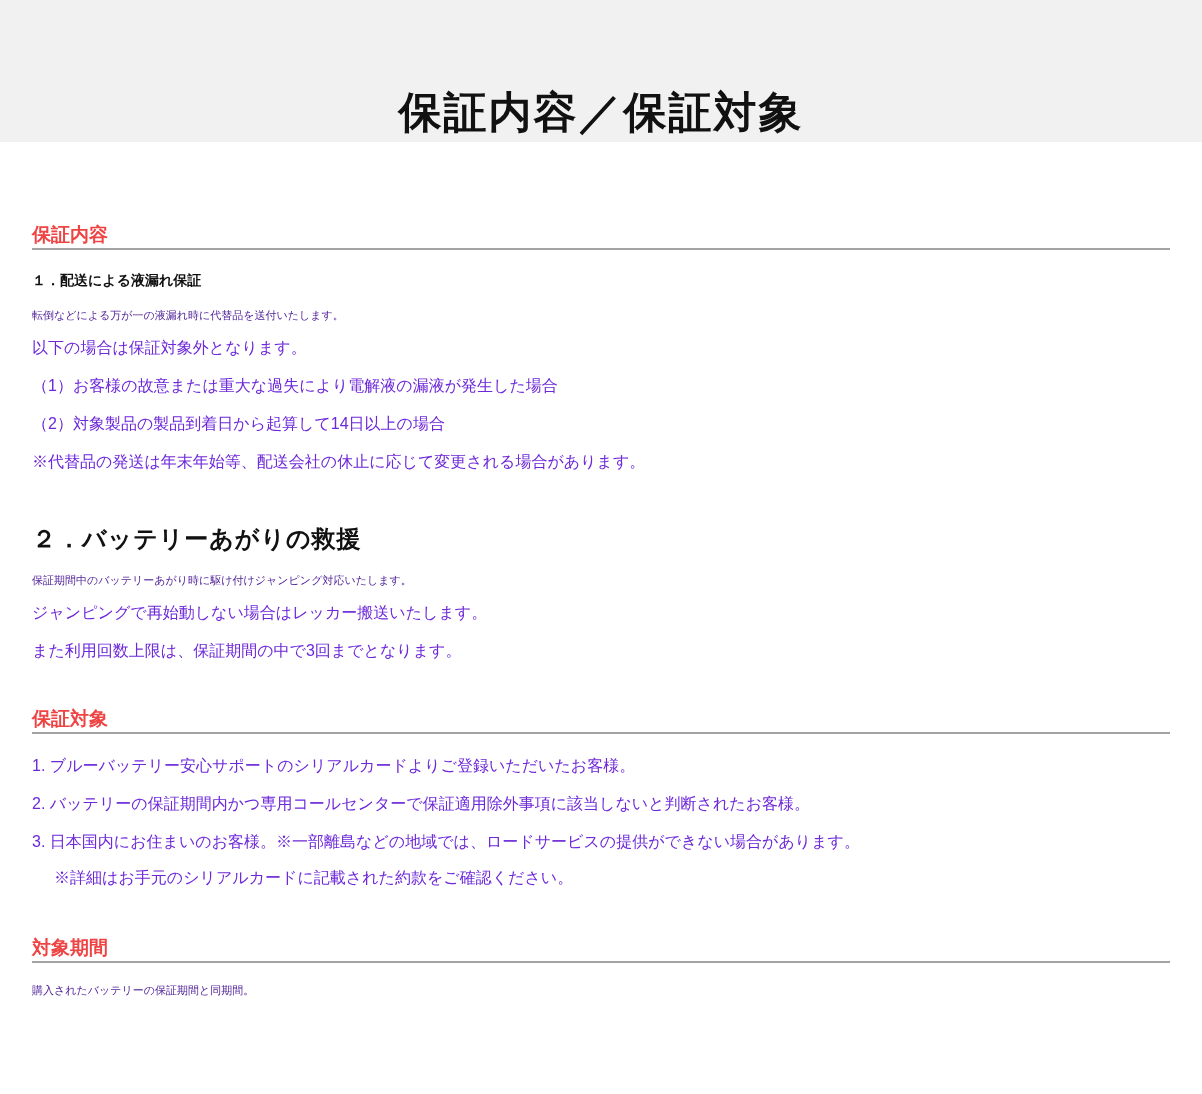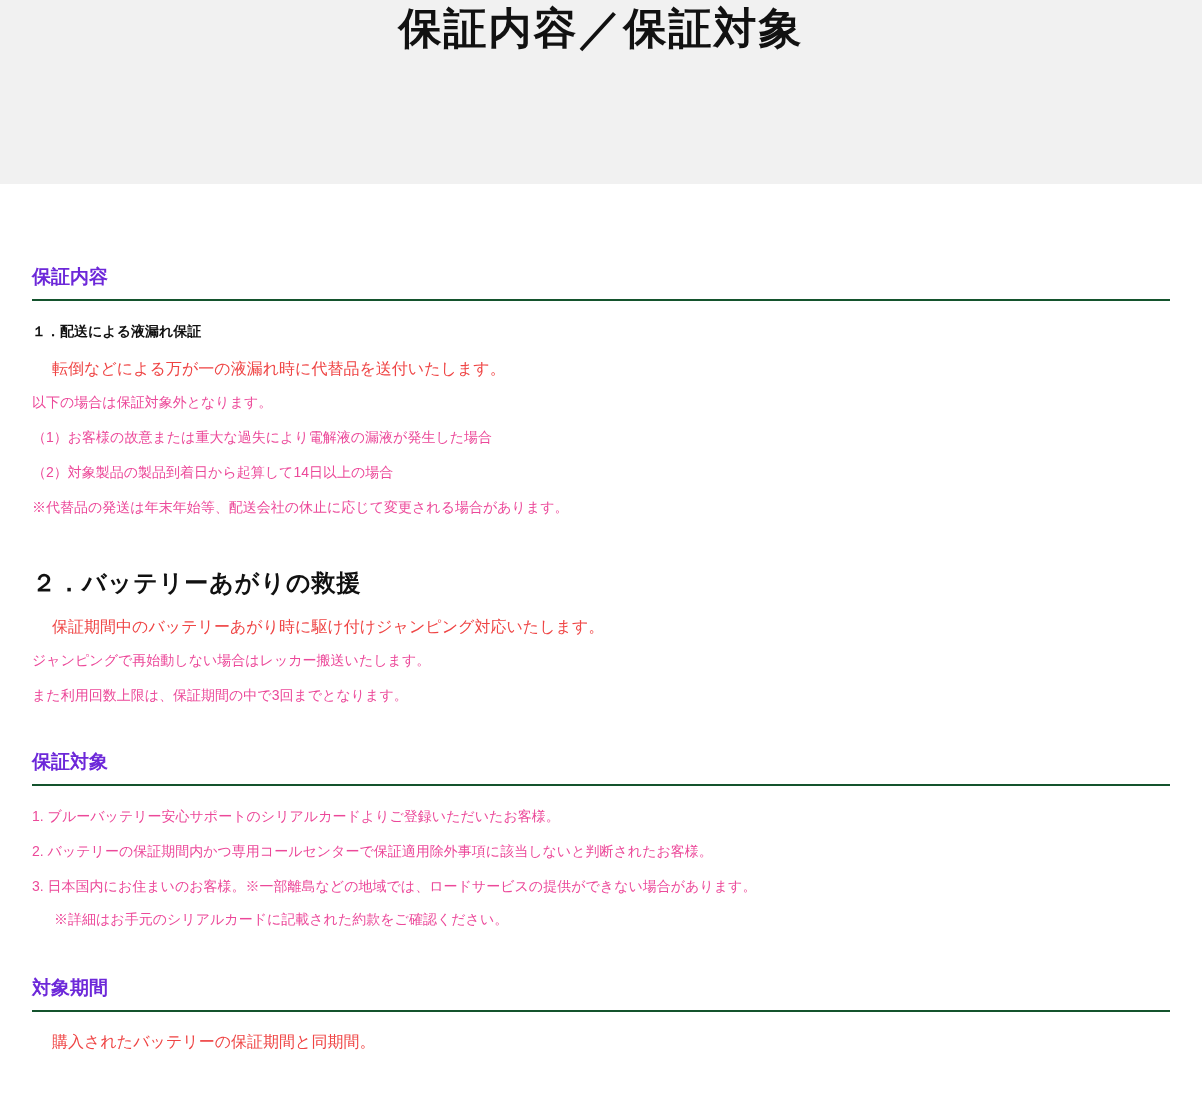--- a/index.html
+++ b/index.html
@@ -17,24 +17,24 @@
 
   .page {
     position: relative;
     width: 1202px;
     height: 1094px;
     overflow: hidden;
   }
 
   
   .banner {
-    height: 184px;
+    height: 142px;
     background: #f1f1f1;
     display: flex;
-    align-items: flex-start;
+    align-items: flex-end;
     justify-content: center;
   }
   .banner-title {
     font-size: 43px;
     font-weight: bold;
     letter-spacing: 2px;
     color: #111111;
   }
 
   
@@ -43,52 +43,50 @@
     box-sizing: border-box;
   }
 
   .section {
     margin: 0;
   }
 
   .section-head {
     font-size: 19px;
     font-weight: bold;
-    color: #6d28d9;
-    padding-bottom: 9px;
-    border-bottom: 2px solid #14532d;
+    color: #ef4444;
+    border-bottom: 2px solid #a3a3a3;
   }
 
   .sec-gap-1 { margin-top: 80px; }
   .sec-gap-2 { margin-top: 44px; }
   .sec-gap-3 { margin-top: 46px; }
 
   .sub-head {
     font-size: 14px;
     font-weight: bold;
     color: #111111;
     margin-top: 22px;
   }
   .sub-head.big {
     font-size: 24px;
     letter-spacing: 1px;
     margin-top: 50px;
   }
 
   .para {
-    font-size: 16px;
+    font-size: 11px;
     line-height: 1.0;
-    color: #ef4444;
+    color: #4c1d95;
     margin-top: 20px;
-    margin-left: 20px;
   }
 
   .list-line {
-    font-size: 14px;
-    color: #ec4899;
+    font-size: 16px;
+    color: #6d28d9;
     margin-top: 17px;
   }
   .list-line.first { margin-top: 22px; }
   .list-line.indent {
     padding-left: 22px;
     margin-top: 15px;
     font-family: Liberation Mono, monospace;
   }
 
   .block-after-rule { margin-top: 22px; }

